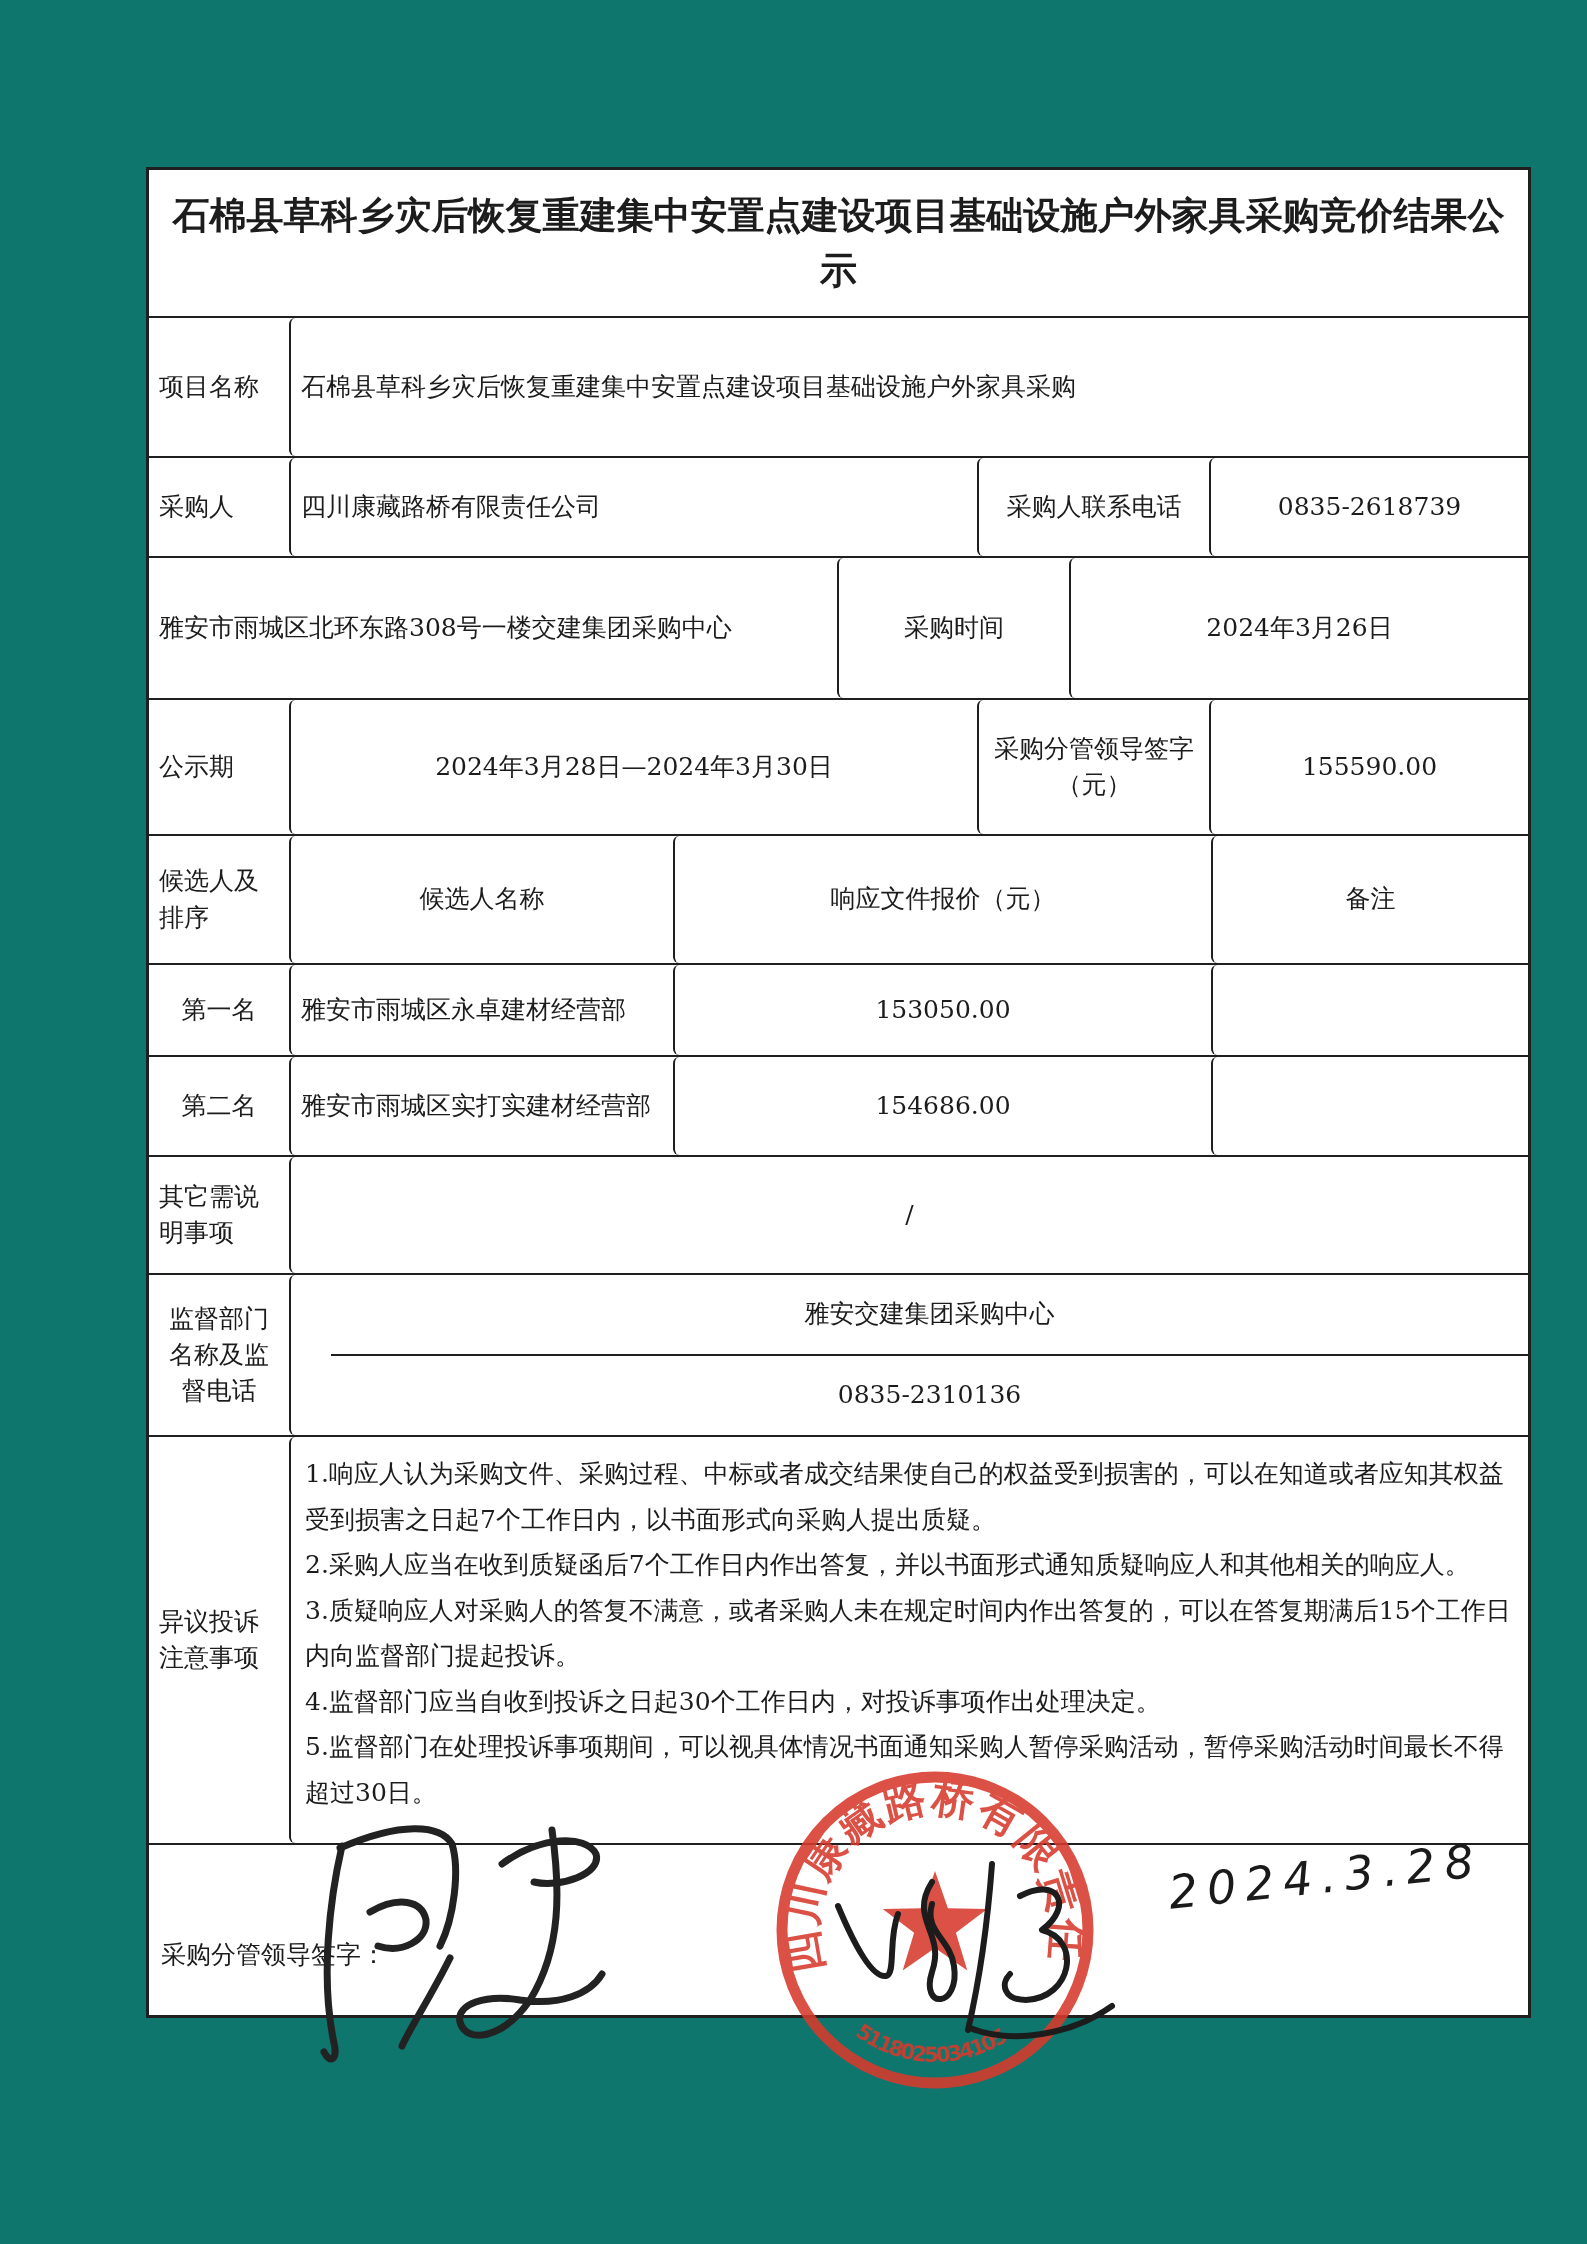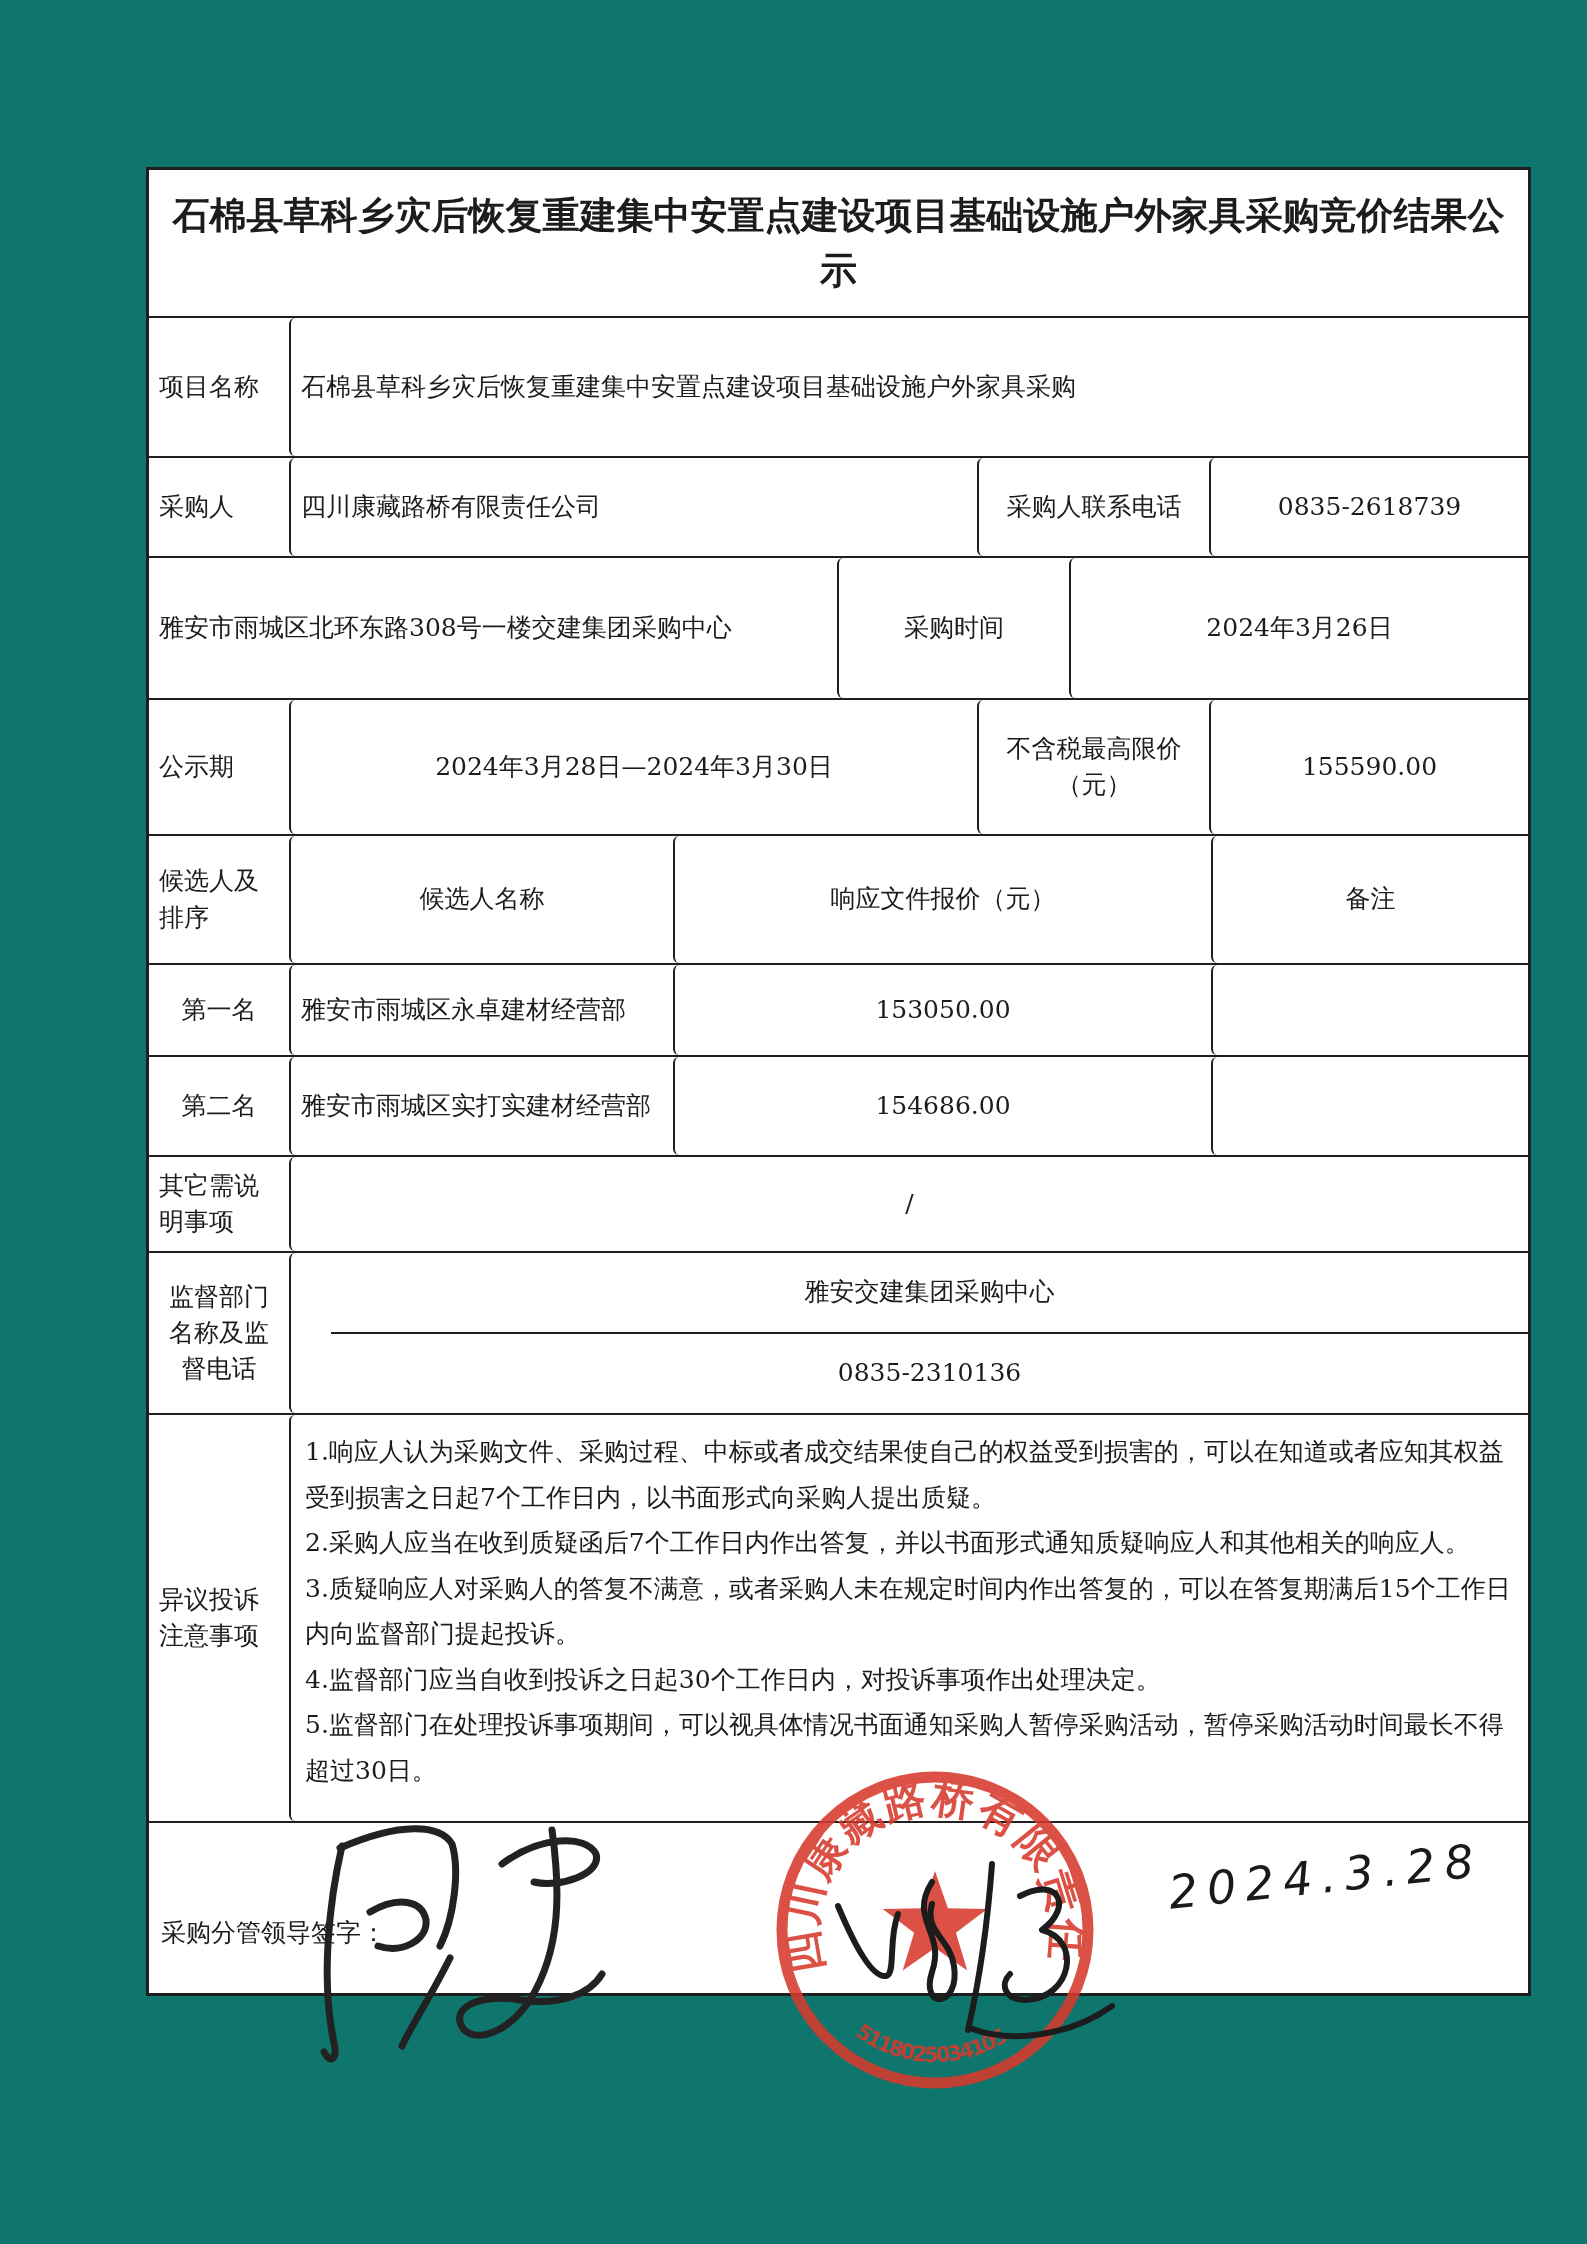--- a/index.html
+++ b/index.html
@@ -31,21 +31,21 @@
     font-size:37px; font-weight:bold; text-align:center;
     line-height:1.5; padding:4px 20px;
   }
   .r-project { height:140px; }
   .r-purchaser { height:100px; }
   .r-location { height:142px; }
   .r-publicity { height:136px; }
   .r-candhead { height:129px; }
   .r-cand1 { height:92px; }
   .r-cand2 { height:100px; }
-  .r-other { height:96px; }
+  .r-other { height:118px; }
   .r-supervision { height:162px; }
   .r-objection { height:408px; }
   .r-sign { height:172px; }
 
   .w-mid { width:688px; flex:0 0 688px; }
   .w-phl { width:232px; flex:0 0 232px; }
   .w-name { width:384px; flex:0 0 384px; }
   .w-bid { width:538px; flex:0 0 538px; }
 
   .sup-right { flex:1 1 auto; display:flex; flex-direction:column; padding:0; align-items:stretch; }
@@ -93,21 +93,21 @@
 
     <div class="row r-location">
       <div class="cell w-mid left">雅安市雨城区北环东路308号一楼交建集团采购中心</div>
       <div class="cell w-phl center">采购时间</div>
       <div class="cell grow center">2024年3月26日</div>
     </div>
 
     <div class="row r-publicity">
       <div class="cell label-col left">公示期</div>
       <div class="cell w-mid center">2024年3月28日—2024年3月30日</div>
-      <div class="cell w-phl center">不含税最高限价（元）</div>
+      <div class="cell w-phl center">采购分管领导签字（元）</div>
       <div class="cell grow center">155590.00</div>
     </div>
 
     <div class="row r-candhead">
       <div class="cell label-col left">候选人及排序</div>
       <div class="cell w-name center">候选人名称</div>
       <div class="cell w-bid center">响应文件报价（元）</div>
       <div class="cell grow center">备注</div>
     </div>
 

